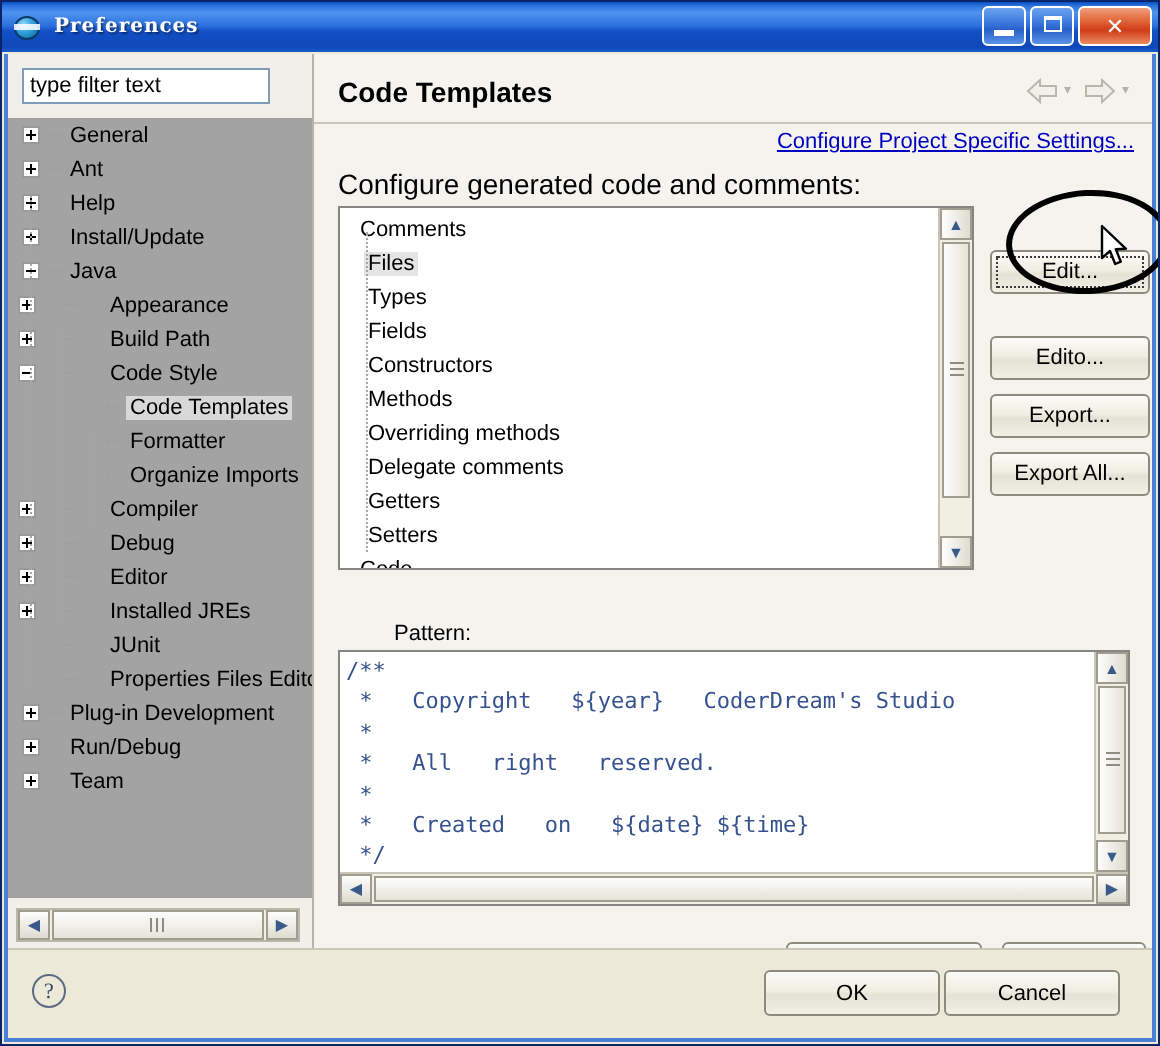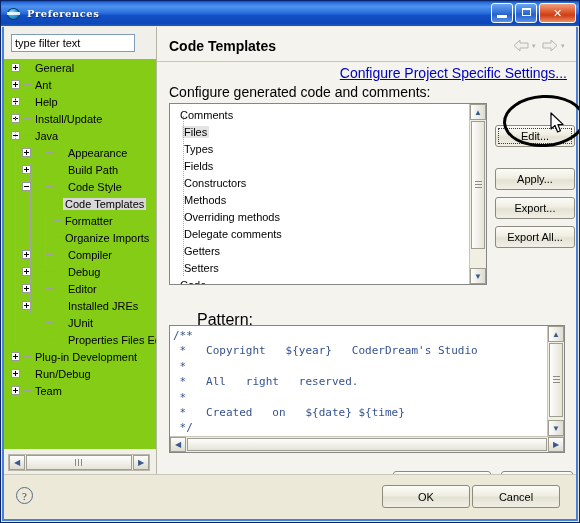--- a/index.html
+++ b/index.html
@@ -143,21 +143,21 @@
     color: #000;
     padding: 1px 3px;
     outline: none;
   }
   #filter-input::placeholder { color: #000; opacity: 1; }
   #tree {
     position: absolute;
     left: 0; top: 32px;
     right: 0; bottom: 26px;
     overflow: hidden;
-    background: #84cc16;
+    background: #a3a3a3;
   }
   .tnode {
     display: flex;
     align-items: center;
     height: 17px;
     white-space: nowrap;
     font-size: 11px;
     color: #000;
     position: relative;
   }
@@ -192,21 +192,21 @@
     border-top: 1px dotted #9f9f9f;
     margin-right: 2px;
     height: 1px;
   }
   .tnode .label { padding: 0 2px; }
   .tnode.selected .label {
     background: #d8d8d8;
     color: #000;
   }
   .indent1 { padding-left: 7px; }
-  .indent2 { padding-left: 18px; gap: 11px; }
+  .indent2 { padding-left: 5px; gap: 11px; }
   .indent3 { padding-left: 37px; }
 
   
   .guide {
     position: absolute;
     width: 1px;
     border-left: 1px dotted #a6a6a6;
   }
 
   
@@ -291,21 +291,21 @@
     position: absolute;
     left: 0; right: 0; top: 34px;
     height: 1px;
     background: #c9c7ba;
   }
   #link-configure {
     position: absolute;
     right: 9px; top: 38px;
     color: #0000c0;
     text-decoration: underline;
-    font-size: 14px;
+    font-size: 11px;
     cursor: pointer;
     margin-left: 36px;
   }
   #configure-label {
     position: absolute;
     left: 12px; top: 57px;
     font-size: 14px;
     color: #000;
   }
 
@@ -399,21 +399,21 @@
   .sidebtn .focusring {
     position: absolute;
     inset: 2px;
     border: 1px dotted #3a3a3a;
   }
 
   
   #pattern-label {
     position: absolute;
     left: 12px; top: 284px;
-    font-size: 16px;
+    font-size: 11px;
     color: #000;
     padding-left: 28px;
   }
   #patternbox {
     position: absolute;
     left: 12px; top: 298px;
     width: 396px; height: 128px;
     border: 1px solid #868686;
     background: #fff;
     box-sizing: border-box;
@@ -776,21 +776,21 @@
             <div class="sb-vbtn">▼</div>
           </div>
         </div>
 
         <div id="sidebuttons">
             <div class="sidebtn" style="top: 98px;">
               <span>Edit...</span>
               <span class="focusring"></span>
             </div>
             <div class="sidebtn" style="top: 141px;">
-              <span>Apply...</span>
+              <span>Edito...</span>
             </div>
             <div class="sidebtn" style="top: 170px;">
               <span>Export...</span>
             </div>
             <div class="sidebtn" style="top: 199px;">
               <span>Export All...</span>
             </div>
           </div>
 
         <div id="pattern-label">Pattern:</div>

